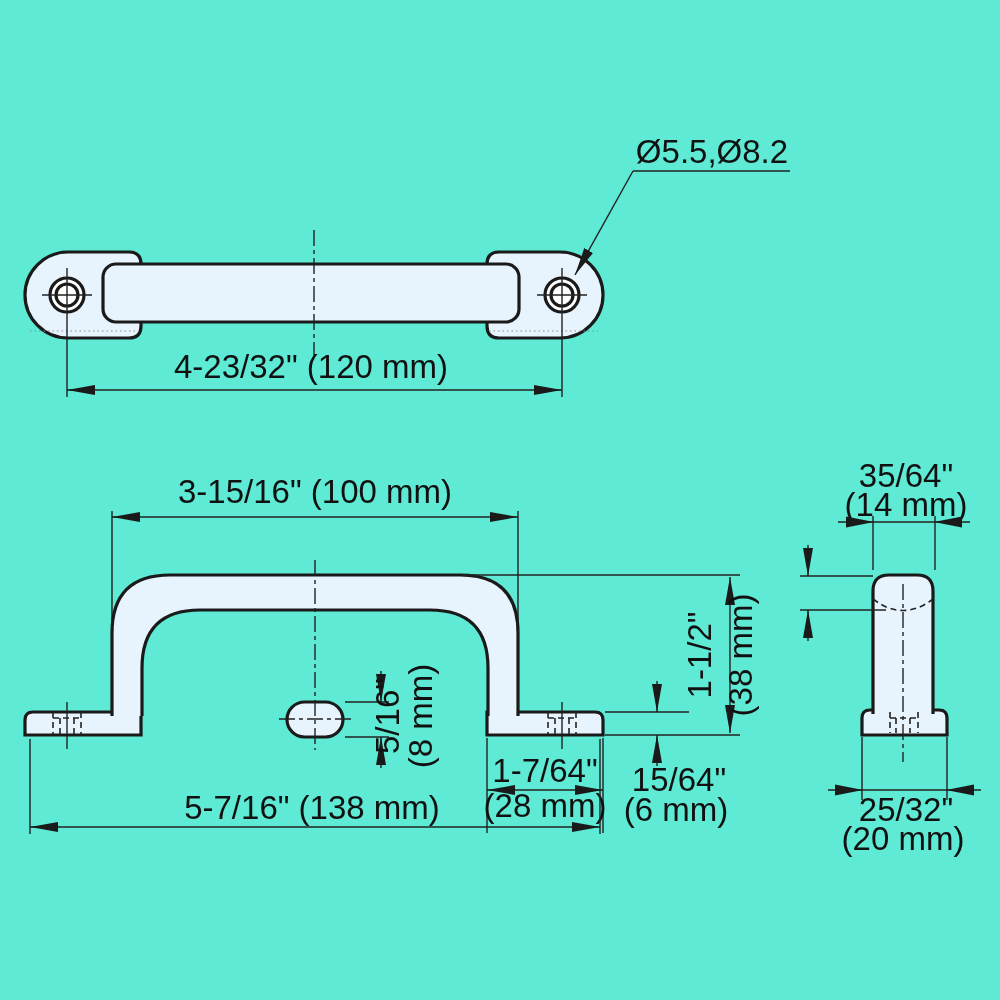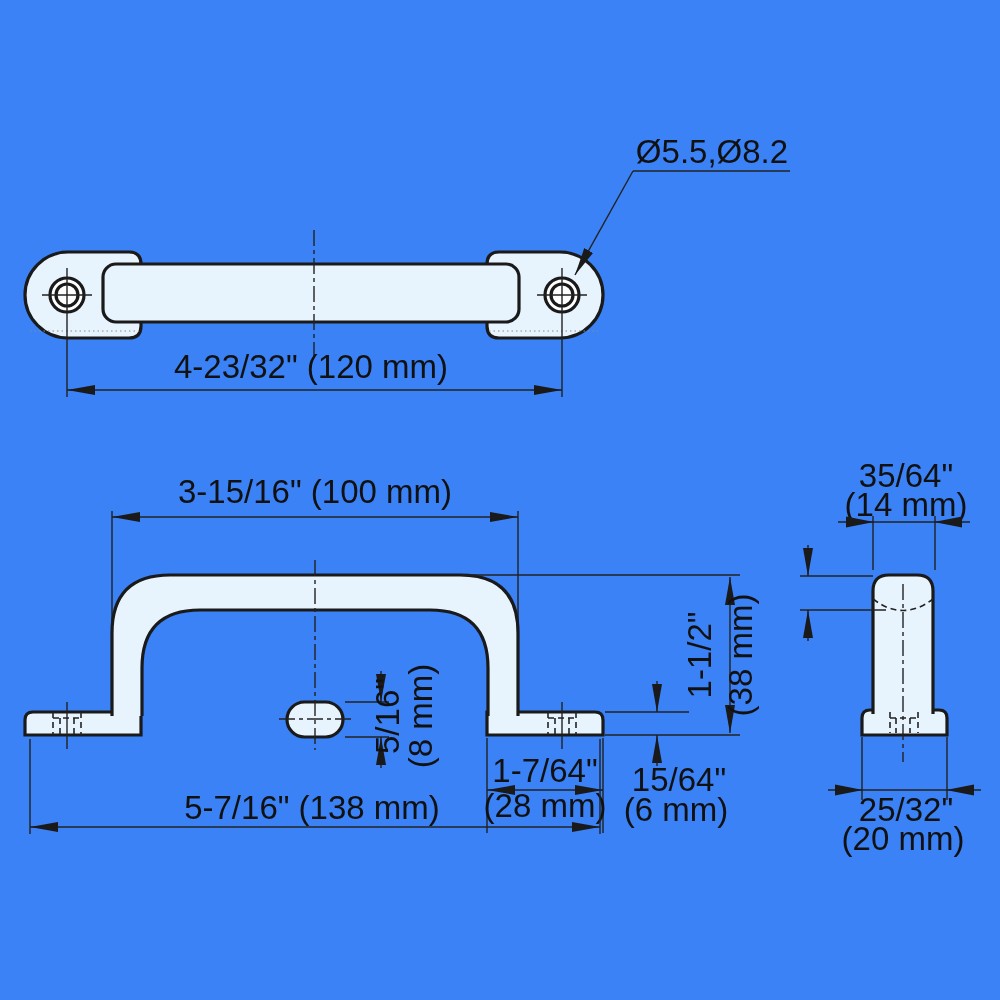--- a/index.html
+++ b/index.html
@@ -1,16 +1,16 @@
 <!DOCTYPE html>
 <html><head>
 <meta charset="utf-8">
 <style>
   html,body{margin:0;padding:0;background:#ffffff;}
-  .stage{width:1000px;height:1000px;background:#3b82f6;position:relative;font-family:"Liberation Sans",sans-serif;}
+  .stage{width:1000px;height:1000px;background:#5eead4;position:relative;font-family:"Liberation Sans",sans-serif;}
   svg text{font-family:"Liberation Sans",sans-serif;font-size:33px;fill:#111;}
   .thick{stroke:#1a1a1a;stroke-width:3.2;fill:none;}
   .thickf{stroke:#1a1a1a;stroke-width:3.2;}
   .thin{stroke:#222;stroke-width:1.4;fill:none;}
   .hid{stroke:#222;stroke-width:1.6;fill:none;stroke-dasharray:6 4;}
   .cl{stroke:#222;stroke-width:1.4;fill:none;stroke-dasharray:16 4 4 4;}
   .dot{stroke:#8a8a8a;stroke-width:1.2;fill:none;stroke-dasharray:1.5 3;}
   .arr{fill:#1a1a1a;}
 </style>
 </head>

